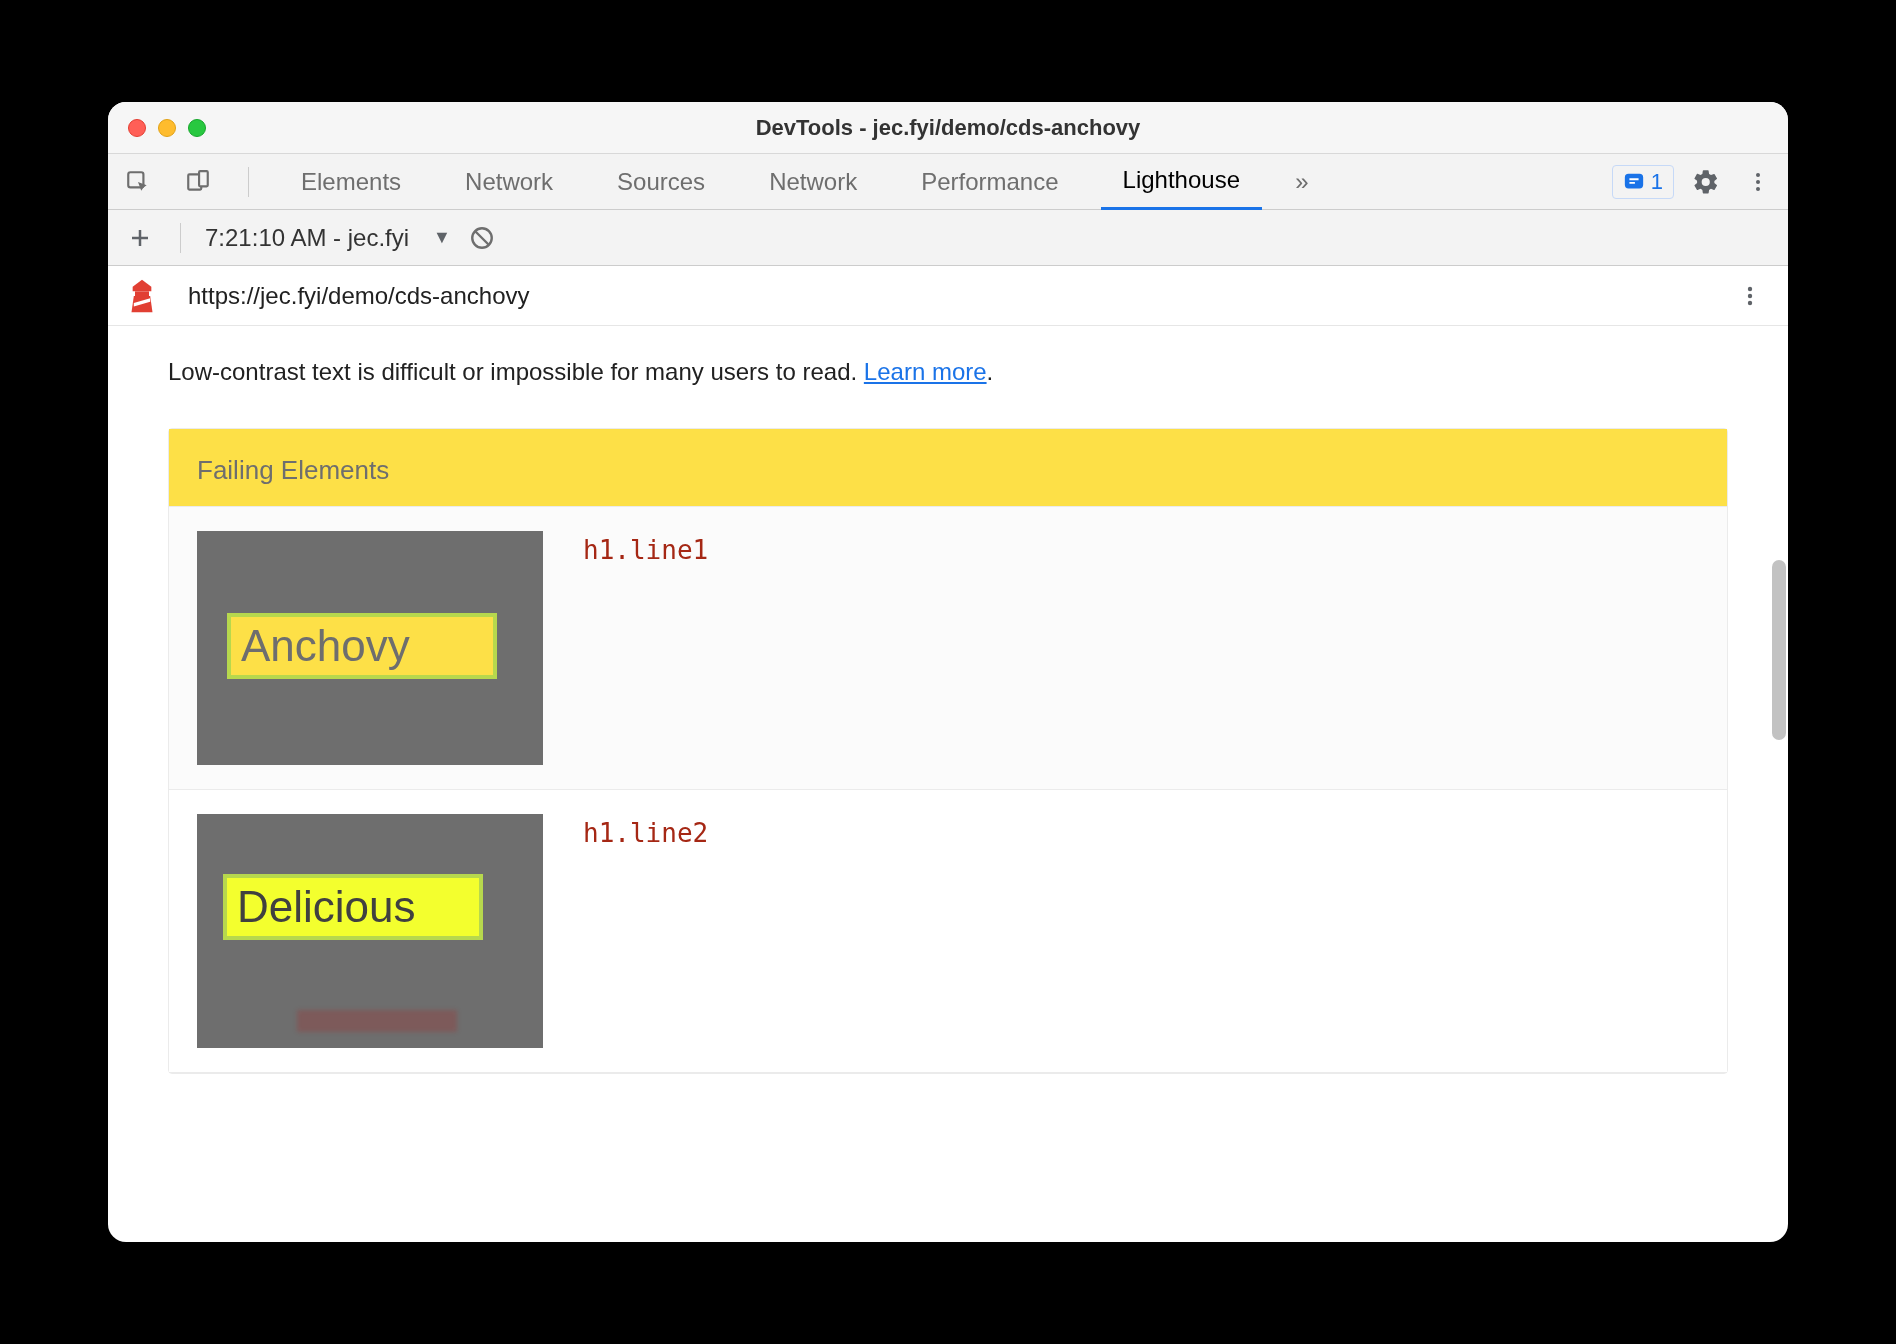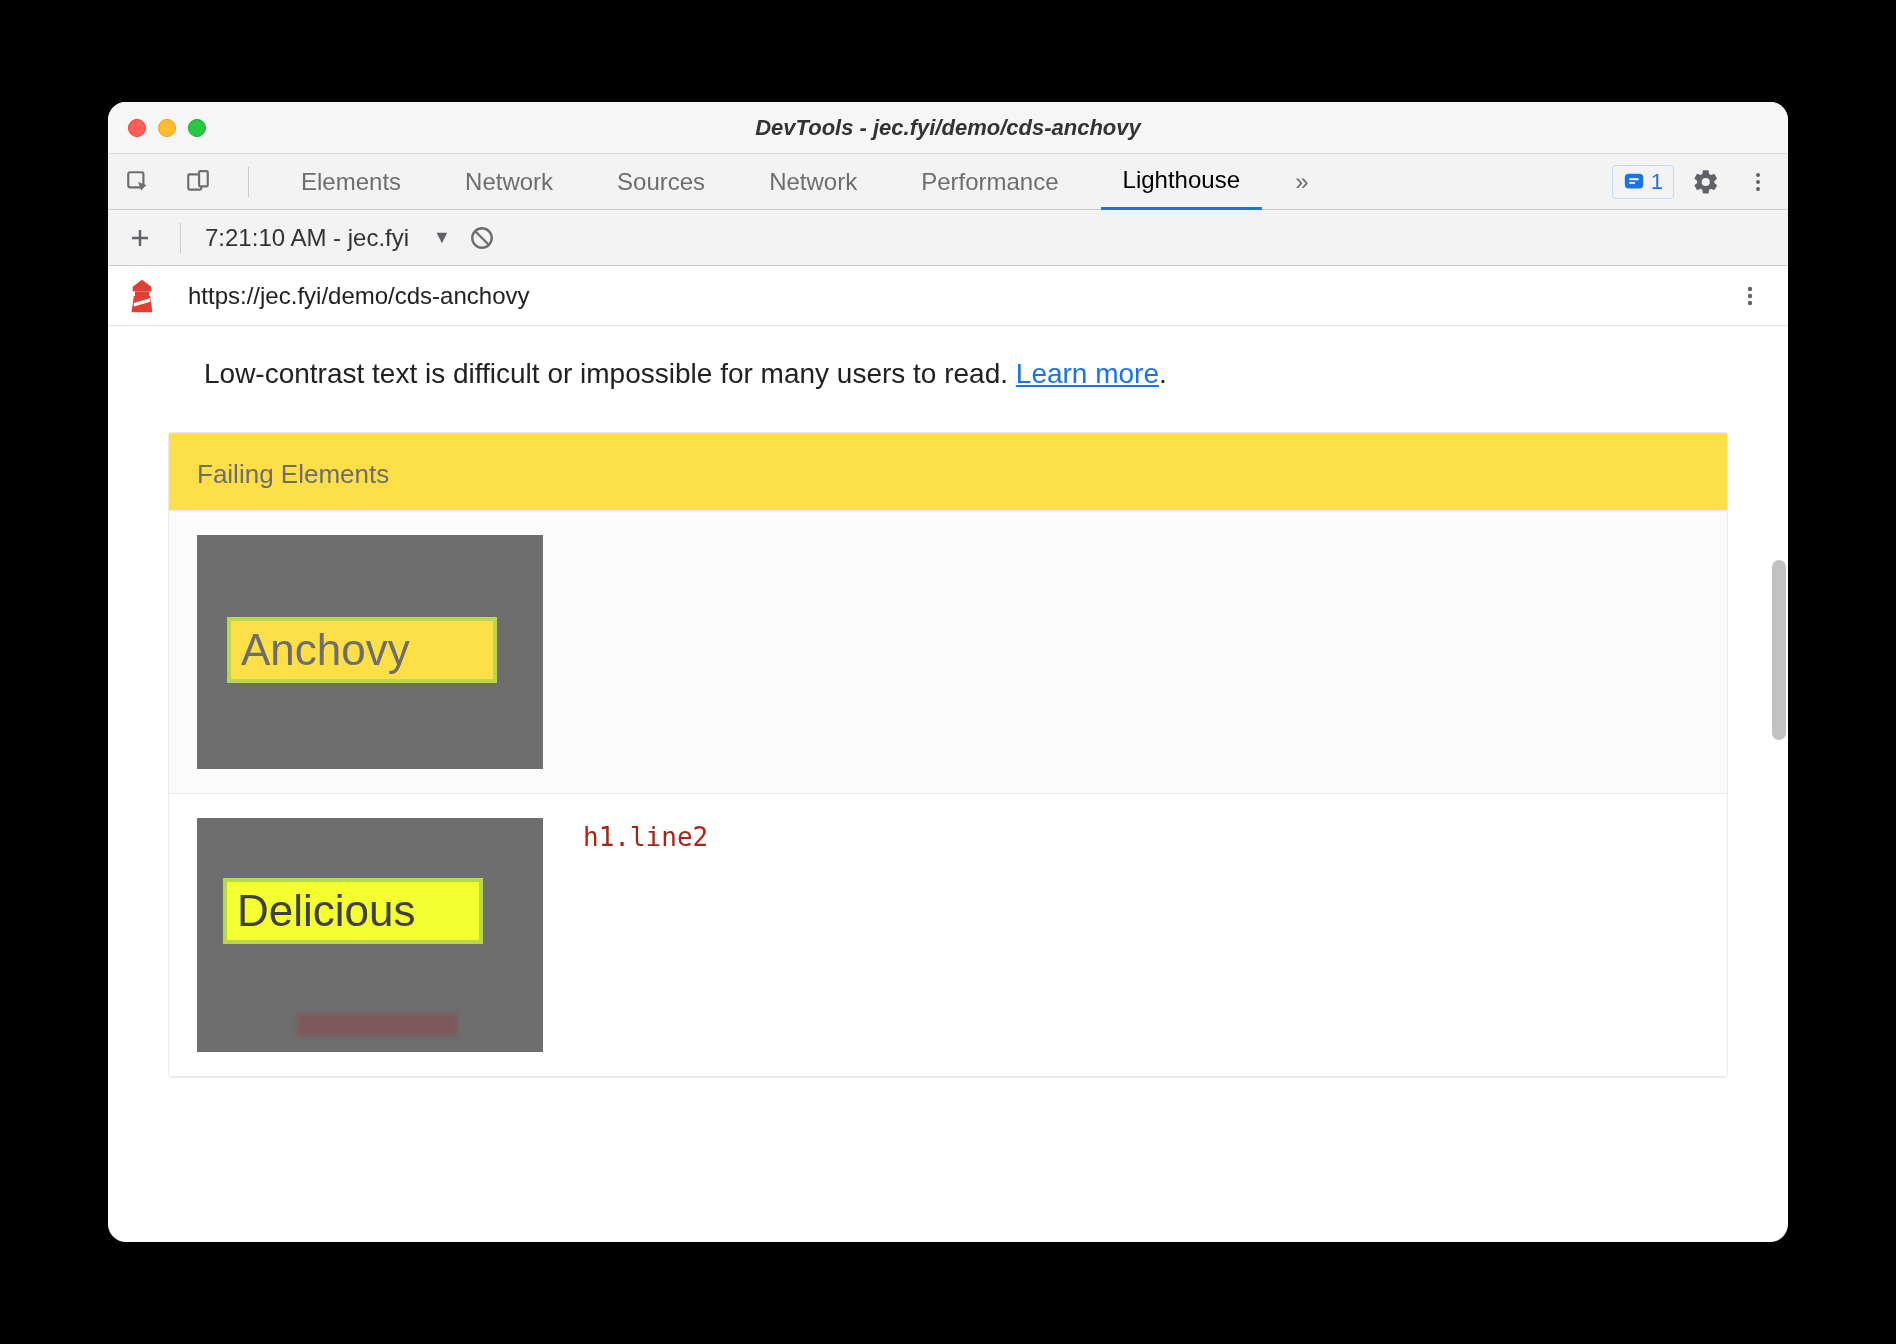--- a/index.html
+++ b/index.html
@@ -23,21 +23,20 @@
     flex-direction: column;
     position: relative;
   }
   .titlebar {
     height: 52px;
     background: #f6f6f6;
     display: flex;
     align-items: center;
     border-bottom: 1px solid #d8d8d8;
     position: relative;
-    font-style: italic;
   }
   .traffic {
     display: flex;
     gap: 12px;
     padding-left: 20px;
   }
   .traffic span {
     width: 18px; height: 18px; border-radius: 50%;
   }
   .t-close { background:#ff5f57; border:1px solid #e33e32;}
@@ -136,23 +135,22 @@
     cursor:pointer;color:#5f6368;
     margin-left:auto;
   }
   .content {
     flex:1;
     overflow:hidden;
     position:relative;
     padding: 32px 60px 0 60px;
   }
   .desc {
-    font-size:28px;
+    font-size:24px;
     color:#212121;
-    margin-left:36px;
   }
   .desc a { color:#1a73e8; text-decoration:underline;}
   .panel {
     margin-top:42px;
     border:1px solid #ebebeb;
     border-radius:4px;
   }
   .panel-head {
     padding:26px 28px 20px 28px;
     font-size:26px;
@@ -307,20 +305,21 @@
       <span>Low-contrast text is difficult or impossible for many users to read. </span><a href="#">Learn more</a><span>.</span>
     </p>
 
     <div class="panel">
       <div class="panel-head">Failing Elements</div>
 
       <div class="item">
         <div class="thumb">
           <div class="hl-box hl1">Anchovy</div>
         </div>
+        <div class="selector">h1.line1</div>
       </div>
 
       <div class="item">
         <div class="thumb">
           <div class="hl-box hl2">Delicious</div>
           <div class="ghost-box"></div>
         </div>
         <div class="selector">h1.line2</div>
       </div>
     </div>

